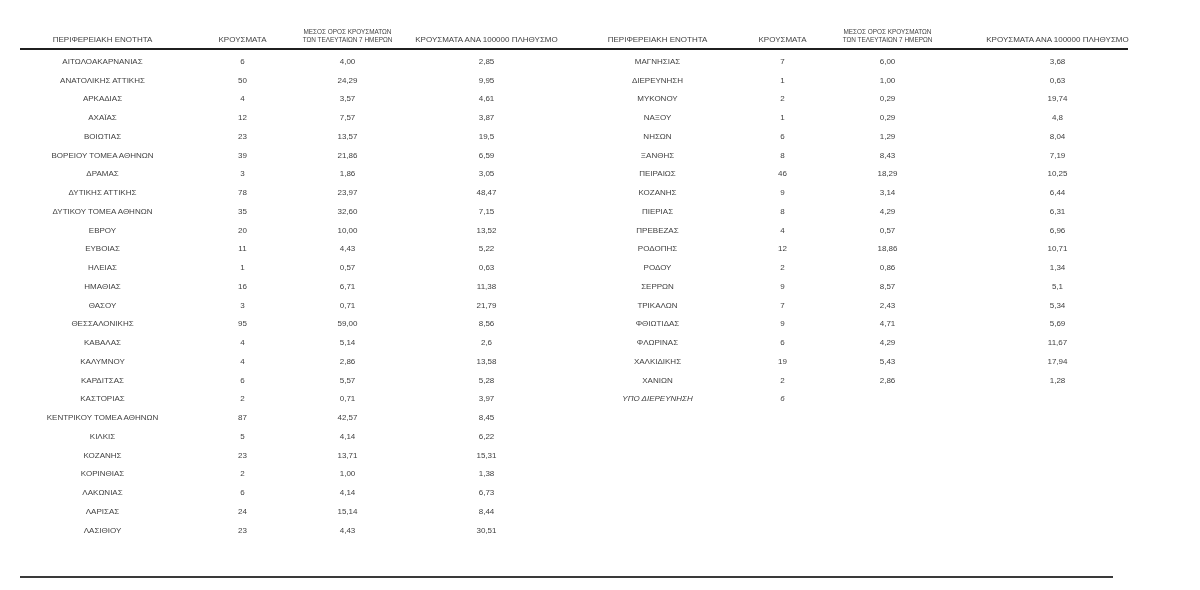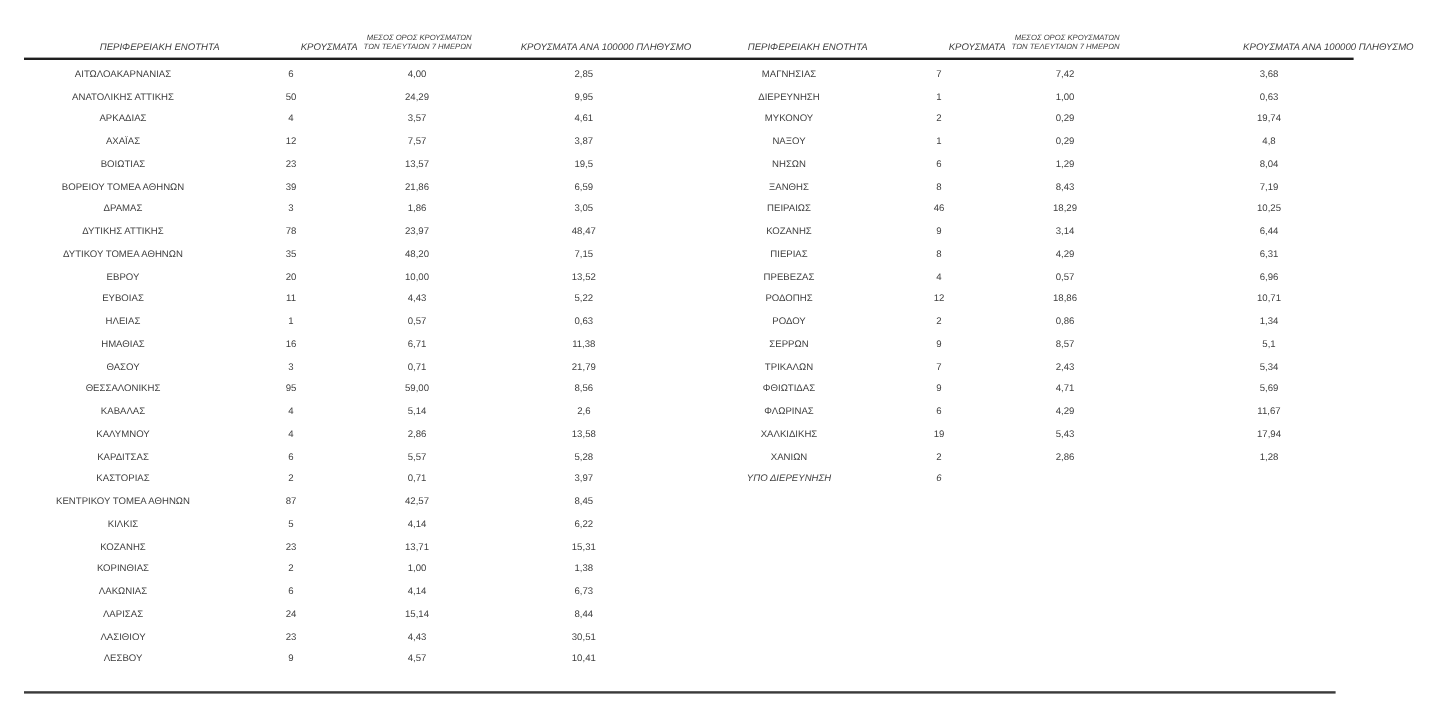--- a/index.html
+++ b/index.html
@@ -21,24 +21,23 @@
   .t-left col.c1{width:165px}.t-left col.c2{width:115px}
   .t-left col.c3{width:95px}.t-left col.c4{width:183px}
   .t-right col.c1{width:135px}.t-right col.c2{width:115px}
   .t-right col.c3{width:95px}.t-right col.c4{width:245px}
   thead tr{height:52px;}
   th{
     vertical-align:bottom;
     font-weight:normal;
     font-size:8px;
     line-height:1.15;
-    text-align:right;
+    text-align:center;
     padding:0 2px 8px 2px;
     color:#3f3f3f;
-    font-style:italic;
   }
   th.small-h{font-size:6.4px;line-height:1.35;padding-bottom:7px;}
   tbody tr{height:18.75px;}
   tbody td{
     font-size:8px;
     text-align:center;
     vertical-align:middle;
     padding:0 2px;
     white-space:nowrap;
     overflow:hidden;
@@ -114,21 +113,21 @@
         </tr>
         <tr>
           <td>ΔΥΤΙΚΗΣ ΑΤΤΙΚΗΣ</td>
           <td>78</td>
           <td>23,97</td>
           <td>48,47</td>
         </tr>
         <tr>
           <td>ΔΥΤΙΚΟΥ ΤΟΜΕΑ ΑΘΗΝΩΝ</td>
           <td>35</td>
-          <td>48,20</td>
+          <td>32,60</td>
           <td>7,15</td>
         </tr>
         <tr>
           <td>ΕΒΡΟΥ</td>
           <td>20</td>
           <td>10,00</td>
           <td>13,52</td>
         </tr>
         <tr>
           <td>ΕΥΒΟΙΑΣ</td>
@@ -218,26 +217,20 @@
           <td>ΛΑΡΙΣΑΣ</td>
           <td>24</td>
           <td>15,14</td>
           <td>8,44</td>
         </tr>
         <tr>
           <td>ΛΑΣΙΘΙΟΥ</td>
           <td>23</td>
           <td>4,43</td>
           <td>30,51</td>
-        </tr>
-        <tr>
-          <td>ΛΕΣΒΟΥ</td>
-          <td>9</td>
-          <td>4,57</td>
-          <td>10,41</td>
         </tr>
       </tbody>
   </table>
 
   <table class="region-table t-right">
     <colgroup>
         <col class="c1">
         <col class="c2">
         <col class="c3">
         <col class="c4">
@@ -247,21 +240,21 @@
         <th>ΠΕΡΙΦΕΡΕΙΑΚΗ ΕΝΟΤΗΤΑ</th>
         <th>ΚΡΟΥΣΜΑΤΑ</th>
         <th class="small-h">ΜΕΣΟΣ ΟΡΟΣ ΚΡΟΥΣΜΑΤΩΝ ΤΩΝ ΤΕΛΕΥΤΑΙΩΝ 7 ΗΜΕΡΩΝ</th>
         <th>ΚΡΟΥΣΜΑΤΑ ΑΝΑ 100000 ΠΛΗΘΥΣΜΟ</th>
       </tr>
     </thead>
     <tbody>
         <tr>
           <td>ΜΑΓΝΗΣΙΑΣ</td>
           <td>7</td>
-          <td>7,42</td>
+          <td>6,00</td>
           <td>3,68</td>
         </tr>
         <tr>
           <td>ΔΙΕΡΕΥΝΗΣΗ</td>
           <td>1</td>
           <td>1,00</td>
           <td>0,63</td>
         </tr>
         <tr>
           <td>ΜΥΚΟΝΟΥ</td>

